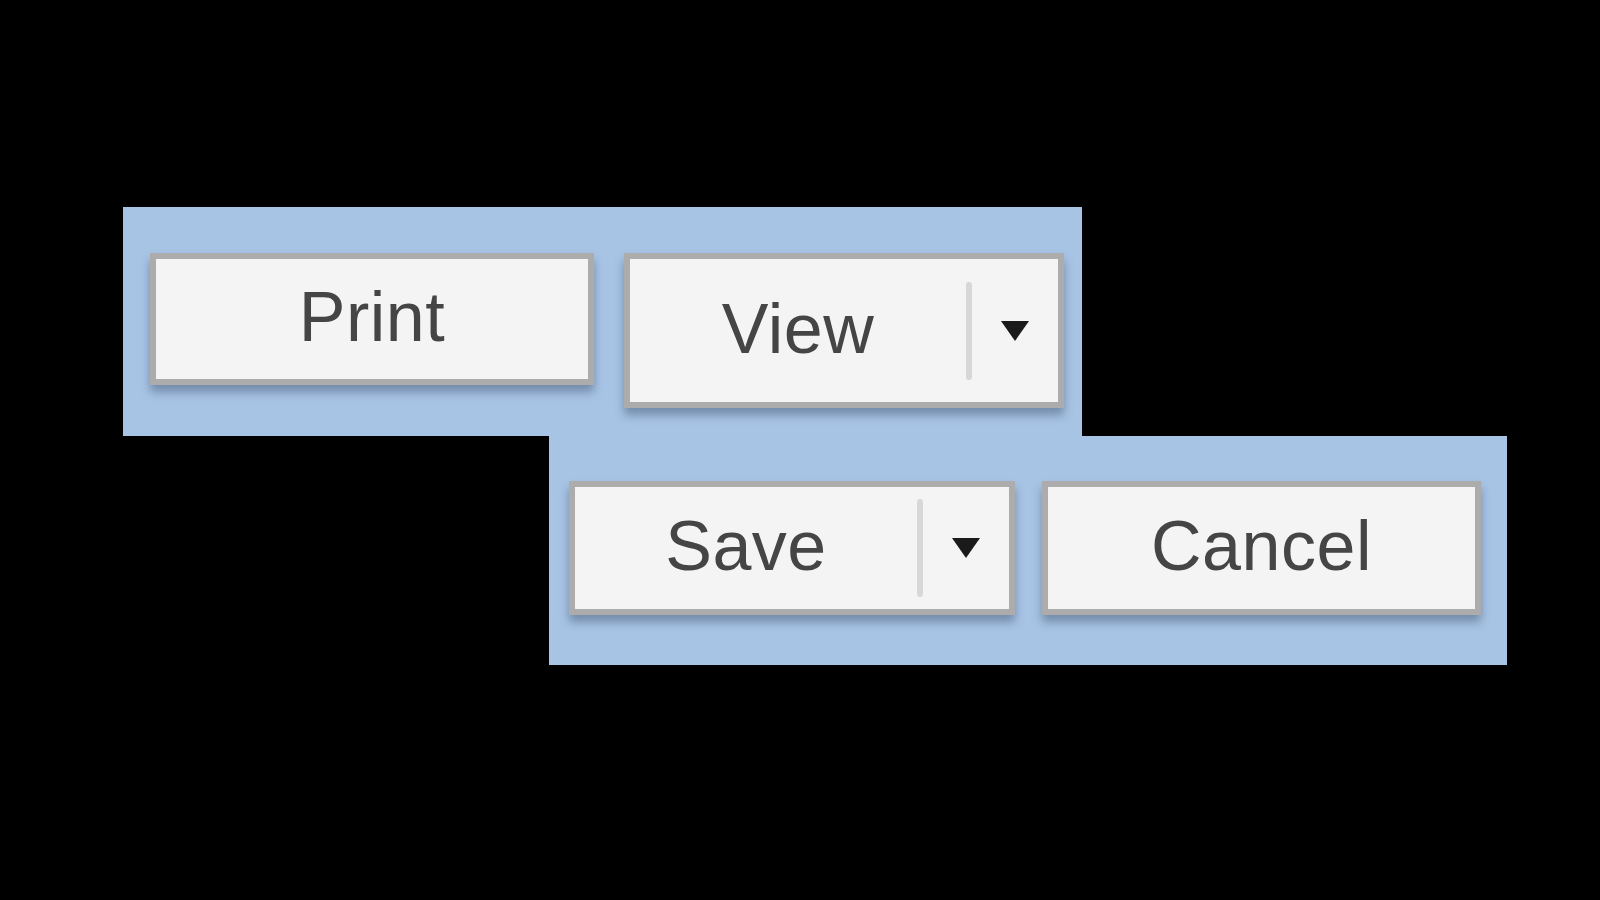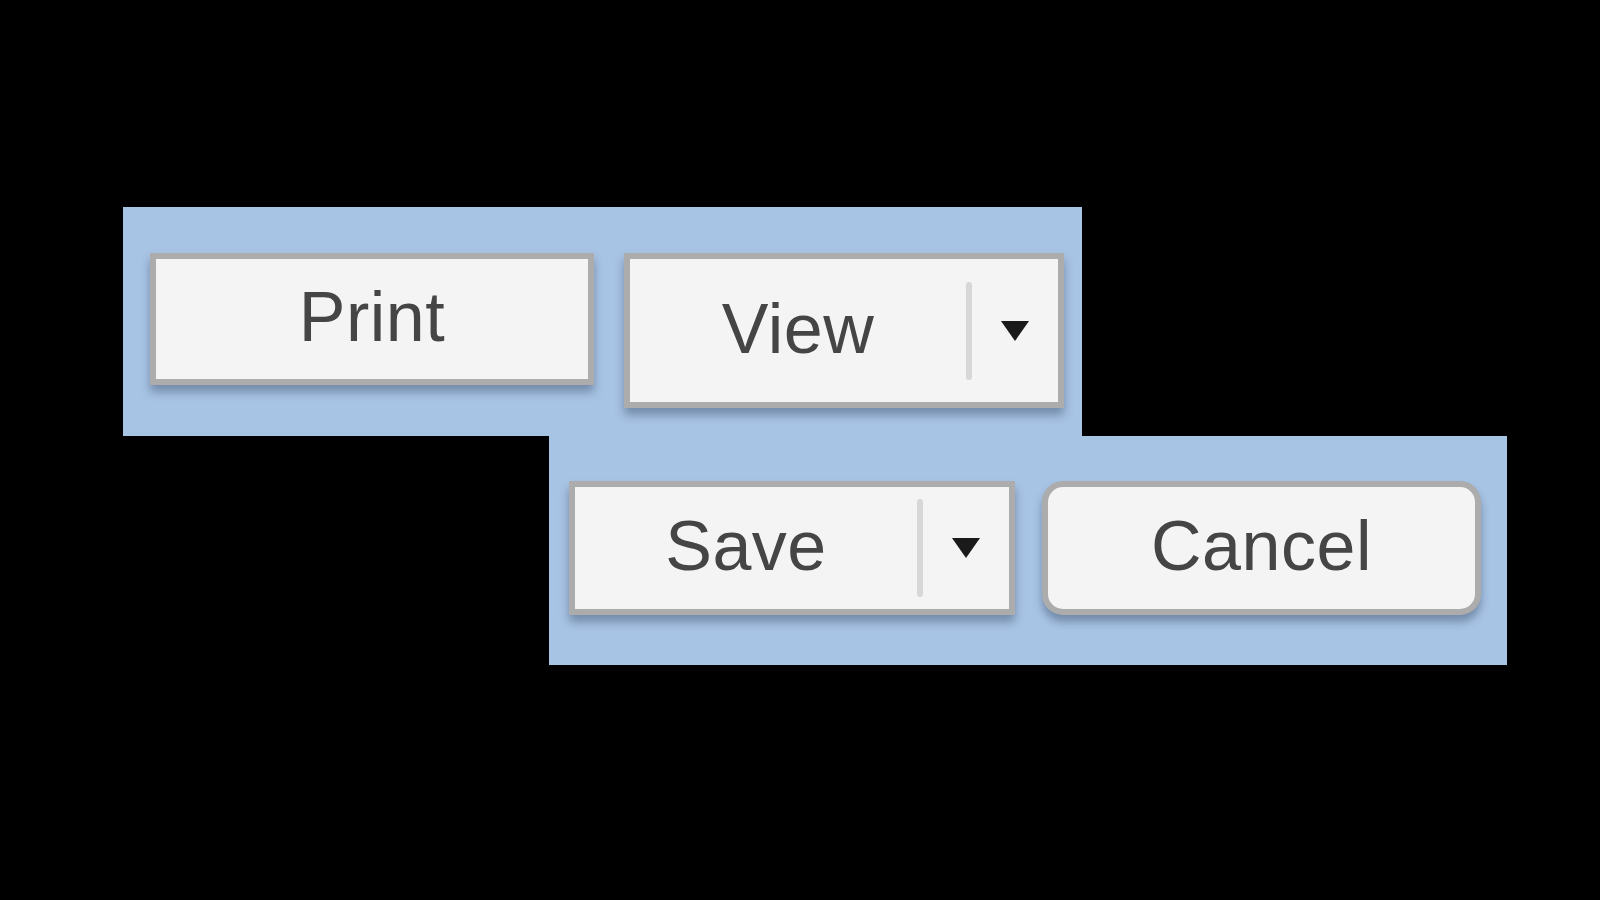--- a/index.html
+++ b/index.html
@@ -32,21 +32,21 @@
     display: flex;
     align-items: center;
     background: var(--button-bg);
     border: 6px solid var(--button-border);
     box-shadow: 0 7px 9px rgba(20, 35, 60, 0.35);
     cursor: default;
   }
   .btn-print  { left: 27px;  top: 46px; width: 444px; height: 132px; }
   .btn-view   { left: 501px; top: 46px; width: 440px; height: 155px; }
   .btn-save   { left: 20px;  top: 45px; width: 446px; height: 134px; }
-  .btn-cancel { left: 493px; top: 45px; width: 439px; height: 134px; border-radius: 21px; }
+  .btn-cancel { left: 493px; top: 45px; width: 439px; height: 134px; }
 
   .btn-label {
     flex: 1 1 auto;
     text-align: center;
     font-size: 70px;
     line-height: 1;
     color: var(--label-color);
     letter-spacing: 0.5px;
     user-select: none;
     padding-bottom: 4px;

